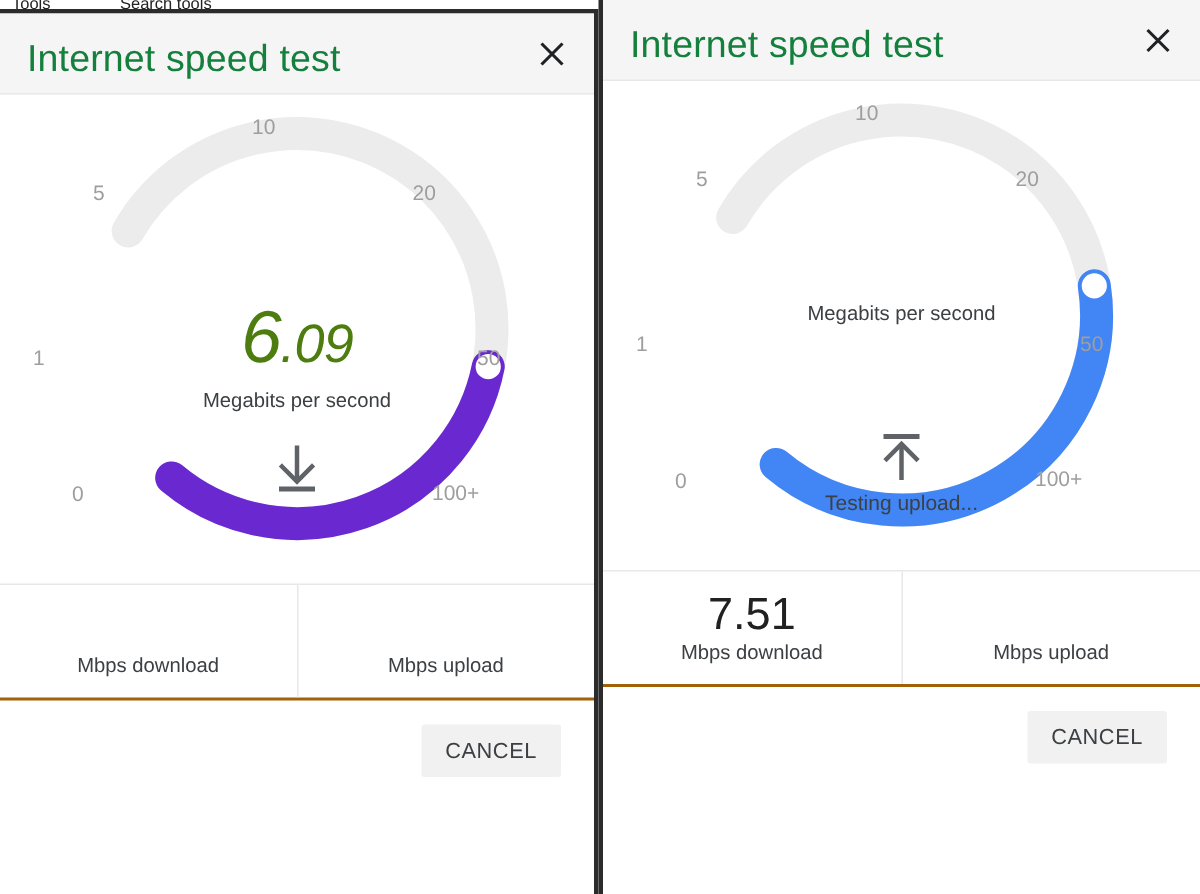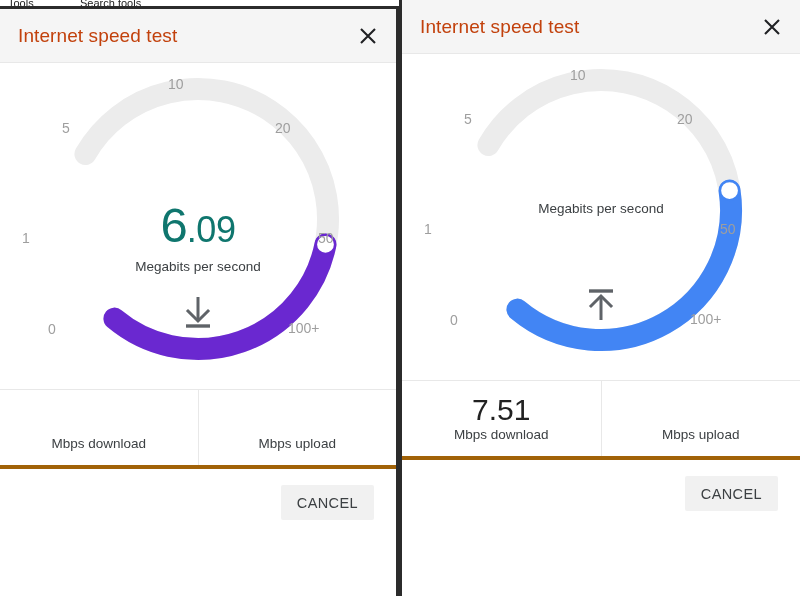--- a/index.html
+++ b/index.html
@@ -73,22 +73,22 @@
   .dlg-header {
     position: relative;
     height: 53px;
     background: #f5f5f5;
     border-bottom: 1px solid #e8e8e8;
   }
   .dlg-title {
     position: absolute;
     left: 18px;
     top: 16px;
-    font-size: 19px;
-    color: #c2410c;
+    font-size: 25px;
+    color: #15803d;
     letter-spacing: 0.1px;
   }
   .close-btn {
     position: absolute;
     right: 13px;
     top: 12px;
     width: 30px;
     height: 30px;
     cursor: pointer;
   }
@@ -112,23 +112,24 @@
     white-space: nowrap;
   }
   .readout {
     position: absolute;
     left: 0; right: 0;
     top: 138px;
     text-align: center;
     pointer-events: none;
   }
   .readout-value {
-    color: #0f766e;
+    color: #4d7c0f;
     line-height: 1;
     white-space: nowrap;
+    font-style: italic;
   }
   .val-int { font-size: 49px; letter-spacing: -1px; }
   .val-frac { font-size: 36px; letter-spacing: -0.5px; }
   .readout-unit {
     margin-top: 9px;
     font-size: 13.5px;
     color: #3c4043;
   }
   .phase {
     position: absolute;
@@ -142,21 +143,21 @@
     font-size: 14px;
     color: #3c4043;
   }
 
   
   .results {
     position: relative;
     display: flex;
     height: 75px;
     border-top: 1px solid #e8e8e8;
-    border-bottom: 4px solid #a16207;
+    border-bottom: 2px solid #a16207;
   }
   .result-cell {
     flex: 1;
     position: relative;
     display: flex;
     flex-direction: column;
     align-items: center;
     justify-content: flex-end;
     padding-bottom: 14px;
     box-sizing: border-box;
@@ -302,20 +303,21 @@
         <div class="readout">
           <div class="readout-unit">Megabits per second</div>
         </div>
 
         <div class="phase">
           <svg class="phase-icon" width="34" height="36" viewBox="0 0 34 36">
             <path d="M5 5 L29 5" stroke="#5f6368" stroke-width="3.4" fill="none"></path>
             <path d="M17 34 L17 12" stroke="#5f6368" stroke-width="3" fill="none"></path>
             <path d="M7 20 L17 10 L27 20" stroke="#5f6368" stroke-width="3" fill="none" stroke-linecap="square"></path>
           </svg>
+          <div class="phase-text">Testing upload...</div>
         </div>
       </div>
 
       <div class="results">
         <div class="result-cell">
           <div class="result-value">7.51</div>
           <div class="result-label">Mbps download</div>
         </div>
         <div class="result-cell">
 

